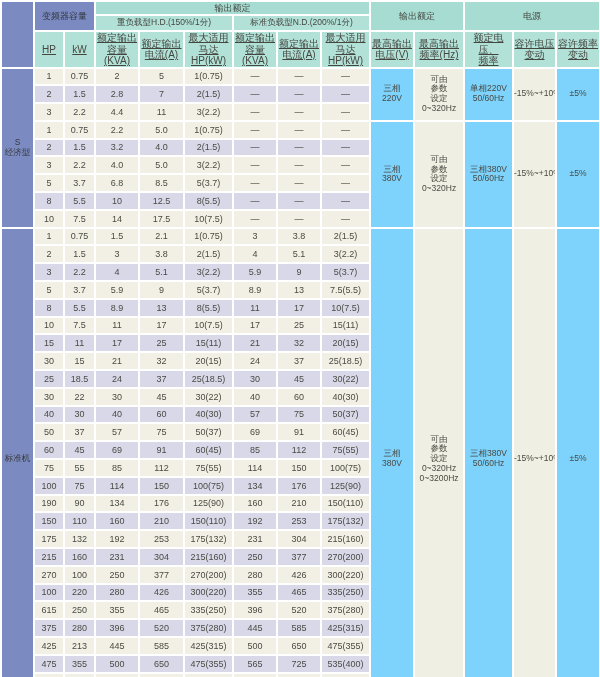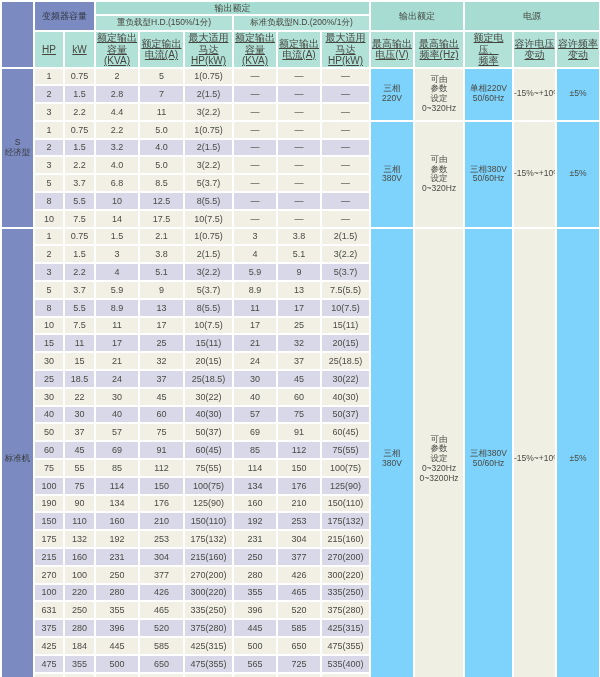--- a/index.html
+++ b/index.html
@@ -415,42 +415,42 @@
           <td class="lav">100</td>
           <td class="lav">220</td>
           <td class="lav">280</td>
           <td class="lav">426</td>
           <td class="lav">300(220)</td>
           <td class="lav">355</td>
           <td class="lav">465</td>
           <td class="lav">335(250)</td>
         </tr>
         <tr>
-          <td class="cream">631</td>
+          <td class="cream">615</td>
           <td class="cream">250</td>
           <td class="cream">355</td>
           <td class="cream">465</td>
           <td class="cream">335(250)</td>
           <td class="cream">396</td>
           <td class="cream">520</td>
           <td class="cream">375(280)</td>
         </tr>
         <tr>
           <td class="lav">375</td>
           <td class="lav">280</td>
           <td class="lav">396</td>
           <td class="lav">520</td>
           <td class="lav">375(280)</td>
           <td class="lav">445</td>
           <td class="lav">585</td>
           <td class="lav">425(315)</td>
         </tr>
         <tr>
           <td class="cream">425</td>
-          <td class="cream">184</td>
+          <td class="cream">213</td>
           <td class="cream">445</td>
           <td class="cream">585</td>
           <td class="cream">425(315)</td>
           <td class="cream">500</td>
           <td class="cream">650</td>
           <td class="cream">475(355)</td>
         </tr>
         <tr>
           <td class="lav">475</td>
           <td class="lav">355</td>

